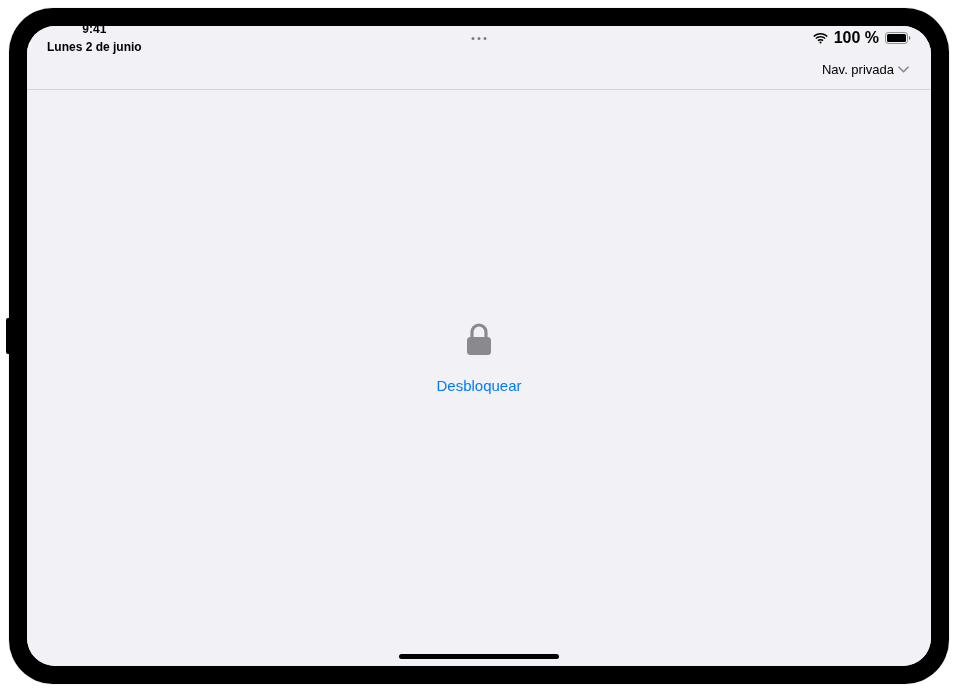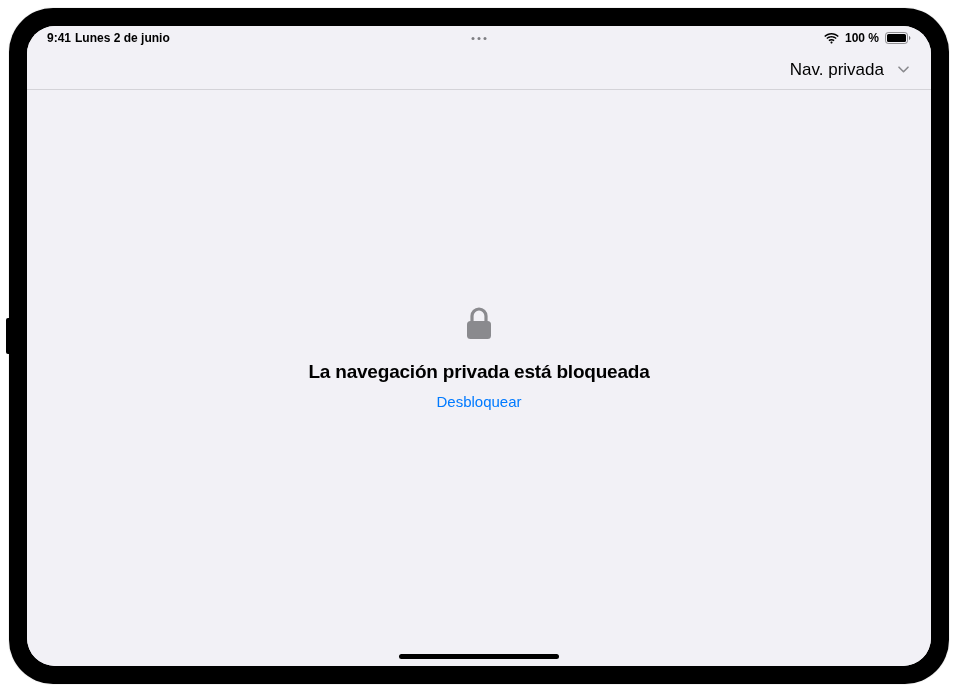--- a/index.html
+++ b/index.html
@@ -49,20 +49,21 @@
       font-weight: 600;
       color: #000;
       background: #f2f1f6;
       position: relative;
     }
     
     .status-left {
       display: flex;
       align-items: center;
       gap: 4px;
+      flex-direction: column;
     }
     
     .status-time {
       font-weight: 600;
     }
     
     .status-date {
       font-weight: 600;
     }
     
@@ -87,21 +88,21 @@
       align-items: center;
       gap: 6px;
     }
     
     .wifi-icon svg {
       display: block;
     }
     
     .battery-text {
       font-weight: 600;
-      font-size: 12px;
+      font-size: 16px;
       text-align: right;
     }
     
     .battery-icon {
       display: flex;
       align-items: center;
     }
     
     .toolbar {
       height: 40px;
@@ -109,23 +110,23 @@
       border-bottom: 1px solid rgba(0,0,0,0.12);
       display: flex;
       align-items: center;
       justify-content: flex-end;
       padding: 0 22px;
     }
     
     .tab-group-selector {
       display: flex;
       align-items: center;
-      gap: 14px;
+      gap: 4px;
       cursor: pointer;
-      font-size: 17px;
+      font-size: 13px;
       color: #000;
     }
     
     .chevron-down {
       display: flex;
       align-items: center;
     }
     
     .content-area {
       flex: 1;
@@ -225,20 +226,19 @@
       </div>
     </div>
 
     <div class="content-area">
       <div class="lock-icon">
         <svg width="28" height="34" viewBox="0 0 28 34" fill="none">
           <rect x="2" y="14" width="24" height="18" rx="3.5" fill="#8a8a8e"></rect>
           <path d="M7 14V9C7 5.13 10.13 2 14 2C17.87 2 21 5.13 21 9V14" stroke="#8a8a8e" stroke-width="3.2" fill="none" stroke-linecap="round"></path>
         </svg>
       </div>
-      <div class="locked-title">La navegación privada está bloqueada</div>
       <div class="unlock-link">Desbloquear</div>
     </div>
 
     <div class="home-indicator"></div>
 
   </div>
 </div>
 
 </body></html>

